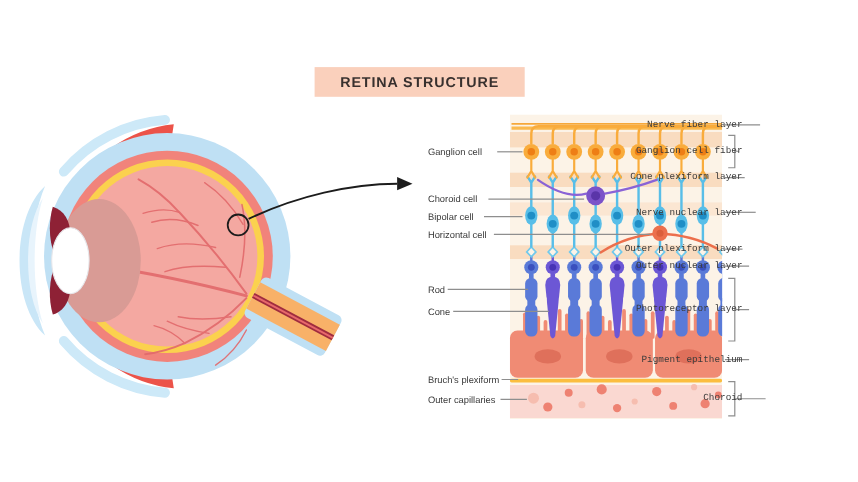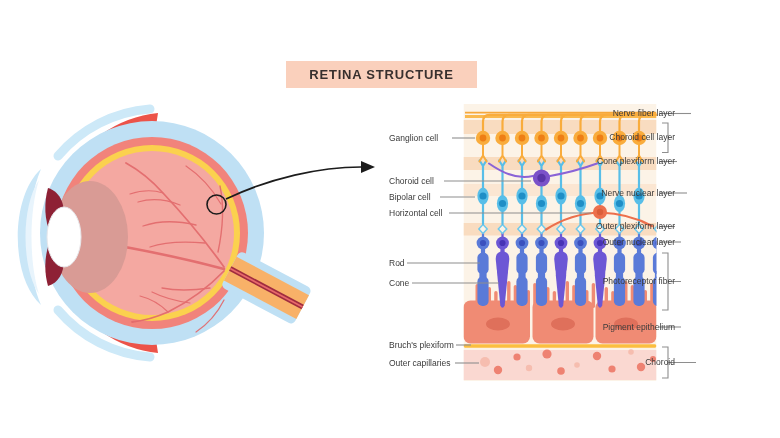--- a/index.html
+++ b/index.html
@@ -3,21 +3,21 @@
 <meta charset="utf-8">
 <style>
   html,body{margin:0;padding:0;background:#ffffff;}
   .stage{position:relative;width:696px;height:438px;background:#ffffff;overflow:hidden;
          font-family:"Liberation Sans",sans-serif;}
   svg{position:absolute;left:0;top:0;}
   .title-box{position:absolute;left:286px;top:61px;width:191px;height:27px;background:#FAD0BC;
              display:flex;align-items:center;justify-content:center;font-weight:bold;
              font-size:13px;letter-spacing:0.8px;color:#38302E;}
   .lbl{position:absolute;font-size:8.5px;line-height:10px;color:#3A3A3A;white-space:nowrap;}
-  .lbl.r{text-align:right;}
+  .lbl.r{text-align:right;font-family:Liberation Mono, monospace;}
 </style>
 </head>
 <body>
 
 <div class="stage">
 
   <svg width="780" height="438" viewBox="0 0 780 438">
     <defs>
       <clipPath id="clipR">
           <rect x="463.5" y="104" width="193" height="277"></rect>
@@ -378,21 +378,21 @@
   <div class="lbl" style="left:389px;top:133px">Ganglion cell</div>
   <div class="lbl" style="left:389px;top:176px">Choroid cell</div>
   <div class="lbl" style="left:389px;top:192px">Bipolar cell</div>
   <div class="lbl" style="left:389px;top:208px">Horizontal cell</div>
   <div class="lbl" style="left:389px;top:258px">Rod</div>
   <div class="lbl" style="left:389px;top:278px">Cone</div>
   <div class="lbl" style="left:389px;top:340px">Bruch's plexiform</div>
   <div class="lbl" style="left:389px;top:358px">Outer capillaries</div>
 
   <div class="lbl r" style="right:21px;top:108px">Nerve fiber layer</div>
-  <div class="lbl r" style="right:21px;top:132px">Choroid cell layer</div>
+  <div class="lbl r" style="right:21px;top:132px">Ganglion cell fiber</div>
   <div class="lbl r" style="right:21px;top:156px">Cone plexiform layer</div>
   <div class="lbl r" style="right:21px;top:188px">Nerve nuclear layer</div>
   <div class="lbl r" style="right:21px;top:221px">Outer plexiform layer</div>
   <div class="lbl r" style="right:21px;top:237px">Outer nuclear layer</div>
-  <div class="lbl r" style="right:21px;top:276px">Photoreceptor fiber</div>
+  <div class="lbl r" style="right:21px;top:276px">Photoreceptor layer</div>
   <div class="lbl r" style="right:21px;top:322px">Pigment epithelium</div>
   <div class="lbl r" style="right:21px;top:357px">Choroid</div>
 </div>
 
 </body></html>

